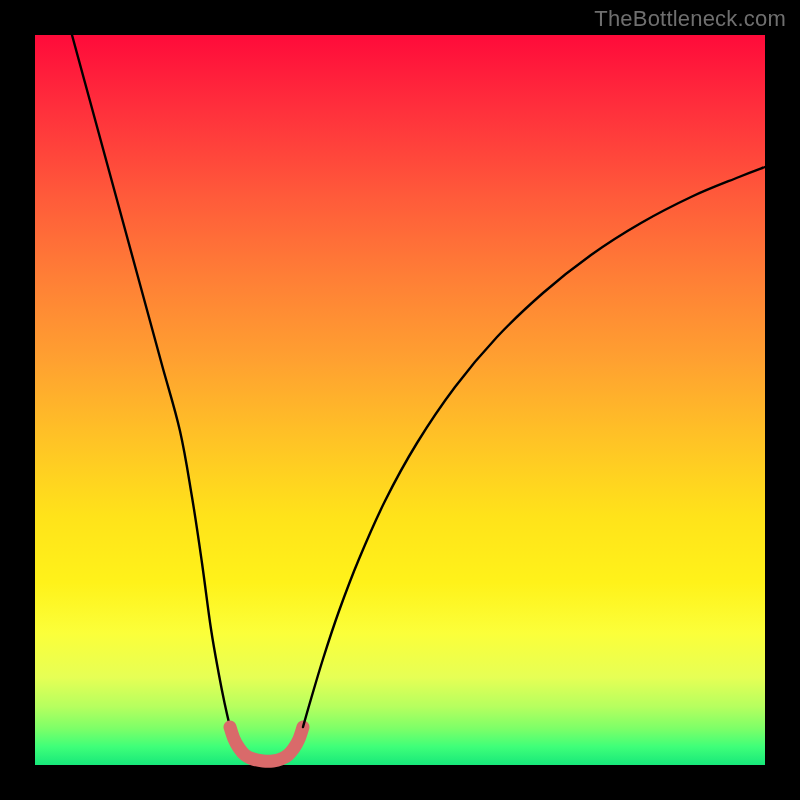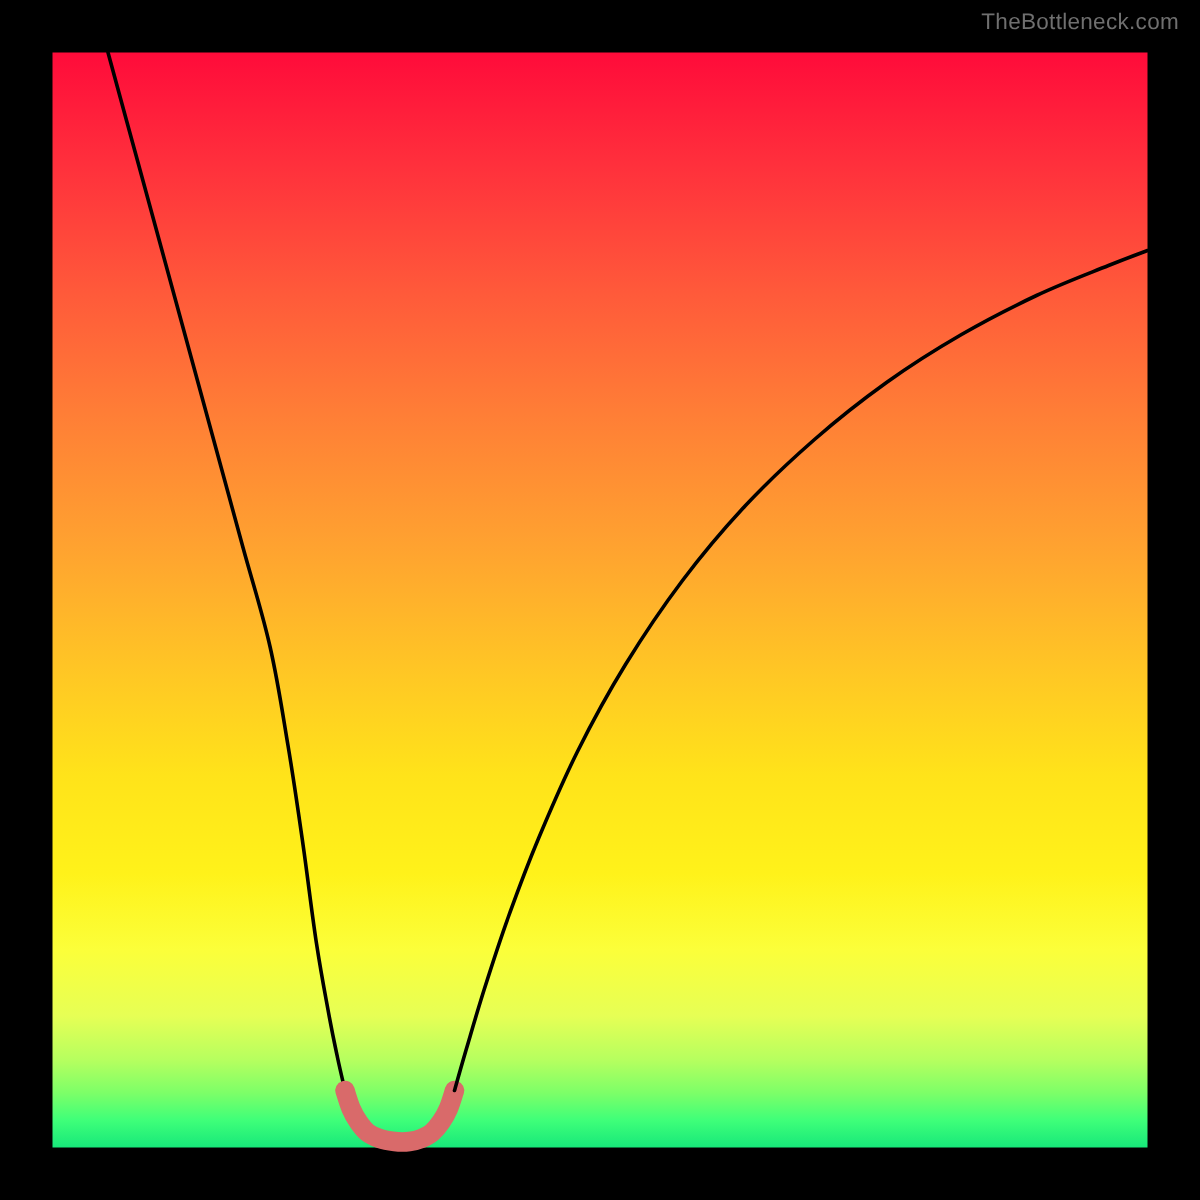--- a/index.html
+++ b/index.html
@@ -41,21 +41,21 @@
       #7dff68 95%,
       #3fff79 97.5%,
       #17e87a 100%
     );
   }
   .watermark {
     position: absolute;
     top: 6px;
     right: 14px;
     color: #6f6f6f;
-    font-size: 15px;
+    font-size: 22px;
     letter-spacing: 0.2px;
     user-select: none;
   }
   svg.curves {
     position: absolute;
     left: 0;
     top: 0;
     width: 730px;
     height: 730px;
     overflow: visible;

